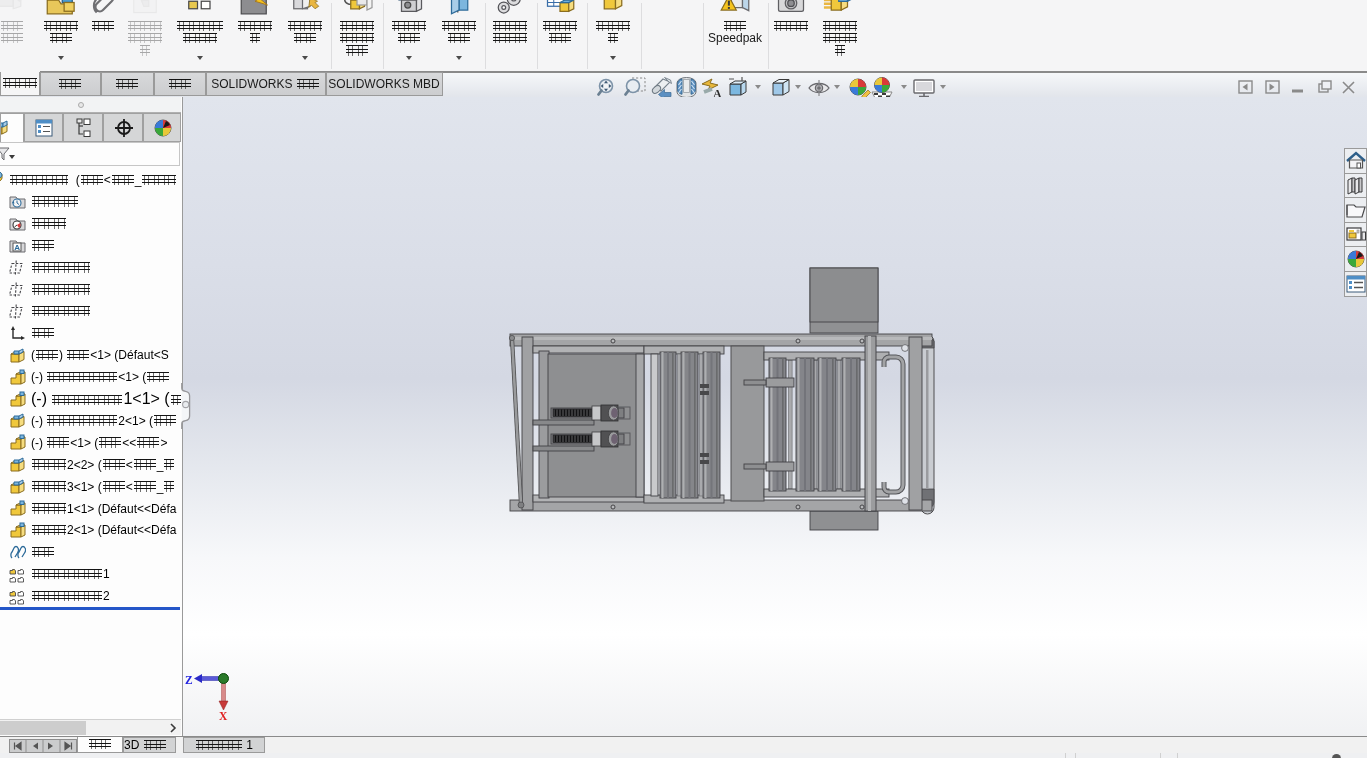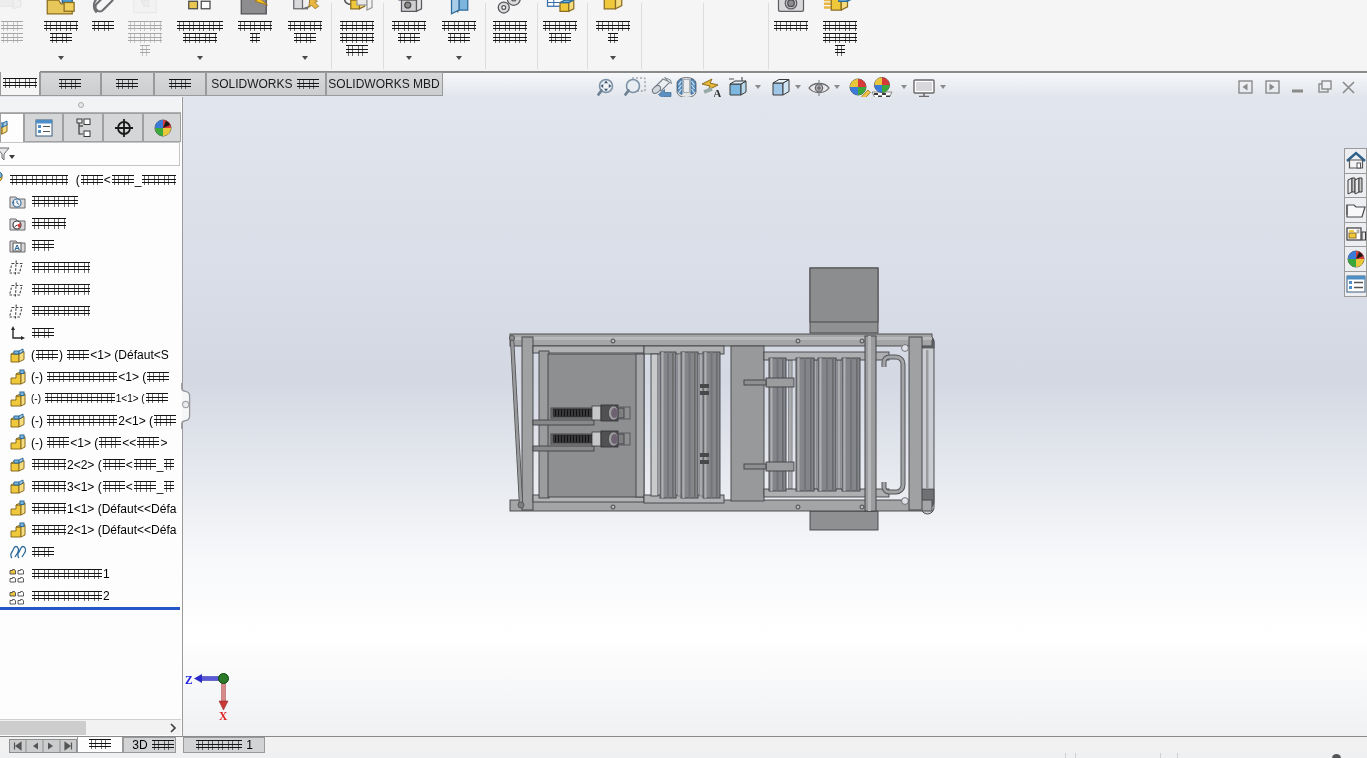--- a/index.html
+++ b/index.html
@@ -180,20 +180,34 @@
           <path d="M6 6 h9 v9 h-9z" fill="#f0c83c" stroke="#8a6d1f"></path>
           <path d="M15 6 l5 -2.5 v9 l-5 2.5z" fill="#f6dd80" stroke="#8a6d1f"></path>
           <path d="M6 6 l5 -2.5 h9 l-5 2.5z" fill="#fae9a8" stroke="#8a6d1f"></path>
         </svg></div>
 <div class="btn-lbl">
         <div><i class="cj" style="width:34px;height:10.5px"></i></div>
         <div><i class="cj" style="width:10px;height:10.5px"></i></div>
       </div>
 <div class="arr" style="left:16.5px;top:56px"></div>
 </div>
+<div class="abs" style="left:704.0px;top:0;width:62px;height:72px">
+<div class="abs" style="left:18.0px;top:-5px;width:26px;height:20px;transform:scale(1.25);transform-origin:50% 100%;"><svg width="26" height="20" viewBox="0 0 26 20">
+          <path d="M10 2 h9 v12 h-9z" fill="#e9eaec" stroke="#6a6a6e"></path>
+          <path d="M19 2 l5 2.5 v12 l-5 -2.5z" fill="#bcd6ea" stroke="#6a6a6e"></path>
+          <path d="M10 2 l5 -2 h9 l-5 2.5z" fill="#f6f6f8" stroke="#6a6a6e"></path>
+          <path d="M8 5 l6 11 h-12z" fill="#f5c31d" stroke="#8a6d1f"></path>
+          <rect x="7.3" y="8.5" width="1.6" height="4" fill="#3a3a3a"></rect>
+          <rect x="7.3" y="13.6" width="1.6" height="1.5" fill="#3a3a3a"></rect>
+        </svg></div>
+<div class="btn-lbl">
+        <div><i class="cj" style="width:22px;height:10.5px"></i></div>
+        <div>Speedpak</div>
+      </div>
+</div>
 <div class="abs" style="left:768.0px;top:0;width:46px;height:72px">
 <div class="abs" style="left:10.0px;top:-5px;width:26px;height:20px;transform:scale(1.25);transform-origin:50% 100%;"><svg width="26" height="20" viewBox="0 0 26 20">
           <rect x="3" y="4" width="20" height="13" rx="1.5" fill="#d8d8da" stroke="#5f5f63"></rect>
           <rect x="8" y="1.5" width="7" height="4" rx="1" fill="#c9c9cc" stroke="#5f5f63"></rect>
           <circle cx="13" cy="10.5" r="4.6" fill="#bfbfc2" stroke="#5f5f63"></circle>
           <circle cx="13" cy="10.5" r="2.6" fill="#8e8e92" stroke="#4f4f53"></circle>
           <rect x="19" y="6" width="2.5" height="2" fill="#9a9a9e"></rect>
         </svg></div>
 <div class="btn-lbl">
         <div><i class="cj" style="width:34px;height:10.5px"></i></div>
@@ -456,21 +470,21 @@
         <path d="M7 5 l4 -2 h5 l-4 2z" fill="#fae9a8" stroke="#8a6d1f"></path>
         <rect x="11" y="1" width="4" height="3.5" fill="#7cb6de" stroke="#2d6b9a"></rect>
       </svg></div>
 <div class="abs" style="left:31px;top:269.1px;width:150px;height:22px;font-size:12px;line-height:22px;color:#000;white-space:nowrap;overflow:hidden">(-) <i class="cj" style="width:70px;height:10.5px"></i>&lt;1&gt; (<i class="cj" style="width:22px;height:10.5px"></i></div>
 <div class="abs" style="left:9px;top:293.5px;width:17px;height:17px"><svg width="17" height="17" viewBox="0 0 17 17">
         <path d="M2 9 h5 v-4 h5 v10 h-10z" fill="#f0c83c" stroke="#8a6d1f"></path>
         <path d="M12 5 l4 -2 v10 l-4 2z" fill="#f6dd80" stroke="#8a6d1f"></path>
         <path d="M7 5 l4 -2 h5 l-4 2z" fill="#fae9a8" stroke="#8a6d1f"></path>
         <rect x="11" y="1" width="4" height="3.5" fill="#7cb6de" stroke="#2d6b9a"></rect>
       </svg></div>
-<div class="abs" style="left:31px;top:291.0px;width:150px;height:22px;font-size:10px;line-height:22px;color:#000;white-space:nowrap;overflow:hidden">(-) <i class="cj" style="width:70px;height:10.5px"></i>1&lt;1&gt; (<i class="cj" style="width:22px;height:10.5px"></i></div>
+<div class="abs" style="left:31px;top:291.0px;width:150px;height:22px;font-size:16px;line-height:22px;color:#000;white-space:nowrap;overflow:hidden">(-) <i class="cj" style="width:70px;height:10.5px"></i>1&lt;1&gt; (<i class="cj" style="width:22px;height:10.5px"></i></div>
 <div class="abs" style="left:9px;top:315.4px;width:17px;height:17px"><svg width="17" height="17" viewBox="0 0 17 17">
         <path d="M2 7 h8 v8 h-8z" fill="#f0c83c" stroke="#8a6d1f"></path>
         <path d="M10 7 l5 -2.5 v8 l-5 2.5z" fill="#f6dd80" stroke="#8a6d1f"></path>
         <path d="M2 7 l5 -2.5 h8 l-5 2.5z" fill="#fae9a8" stroke="#8a6d1f"></path>
         <path d="M5 4 h5 v3 h-5z" fill="#7cb6de" stroke="#2d6b9a"></path>
         <path d="M10 4 l4 -2 v3 l-4 2z" fill="#a9cde8" stroke="#2d6b9a"></path>
       </svg></div>
 <div class="abs" style="left:31px;top:312.9px;width:150px;height:22px;font-size:12px;line-height:22px;color:#000;white-space:nowrap;overflow:hidden">(-) <i class="cj" style="width:70px;height:10.5px"></i>2&lt;1&gt; (<i class="cj" style="width:22px;height:10.5px"></i></div>
 <div class="abs" style="left:9px;top:337.29999999999995px;width:17px;height:17px"><svg width="17" height="17" viewBox="0 0 17 17">
         <path d="M2 9 h5 v-4 h5 v10 h-10z" fill="#f0c83c" stroke="#8a6d1f"></path>
@@ -735,21 +749,21 @@
 <svg class="abs" style="left:9px;top:1.5px" width="68" height="14" viewBox="0 0 68 14">
 <rect x="0.5" y="0.5" width="67" height="13" fill="#cbcccd" stroke="#8f8f8f"></rect>
 <path d="M17 .5 v13 M34 .5 v13 M51 .5 v13" stroke="#8f8f8f"></path>
 <path d="M5.5 3.5 v7 M12 3.5 l-5 3.5 5 3.5z" fill="#555" stroke="#555" stroke-width="1.2"></path>
 <path d="M29 3.5 l-5 3.5 5 3.5z" fill="#555"></path>
 <path d="M39 3.5 l5 3.5 -5 3.5z" fill="#555"></path>
 <path d="M62.5 3.5 v7 M56 3.5 l5 3.5 -5 3.5z" fill="#555" stroke="#555" stroke-width="1.2"></path>
 </svg>
 <div class="abs" style="left:77px;top:0;width:46px;height:16px;background:#fdfdfd;border:1px solid #9a9a9a;border-top:0;font-size:12px;text-align:center;line-height:15px;overflow:hidden">
 <i class="cj" style="width:22px;height:10.5px"></i></div>
-<div class="abs" style="left:123px;top:0;width:53px;height:16px;background:#d2d3d4;border:1px solid #9a9a9a;border-top:1px solid #9a9a9a;font-size:12px;text-align:right;line-height:15px;overflow:hidden">
+<div class="abs" style="left:123px;top:0;width:53px;height:16px;background:#d2d3d4;border:1px solid #9a9a9a;border-top:1px solid #9a9a9a;font-size:12px;text-align:left;line-height:15px;overflow:hidden">
 3D <i class="cj" style="width:22px;height:10.5px"></i></div>
 <div class="abs" style="left:183px;top:0;width:82px;height:16px;background:#d2d3d4;border:1px solid #9a9a9a;border-top:1px solid #9a9a9a;font-size:12px;text-align:center;line-height:15px;overflow:hidden">
 <i class="cj" style="width:46px;height:10.5px"></i> 1</div>
 </div>
 <div class="abs" style="left:0;top:753px;width:1367px;height:5px;background:#eff0f2">
 <div class="abs" style="left:1065px;top:0;width:1px;height:5px;background:#d0d0d0"></div>
 <div class="abs" style="left:1075px;top:0;width:1px;height:5px;background:#d0d0d0"></div>
 <div class="abs" style="left:1160px;top:0;width:1px;height:5px;background:#d0d0d0"></div>
 <div class="abs" style="left:1177px;top:0;width:1px;height:5px;background:#d0d0d0"></div>
 <div class="abs" style="left:1332px;top:1px;width:9px;height:9px;border-radius:50%;background:#555"></div>

